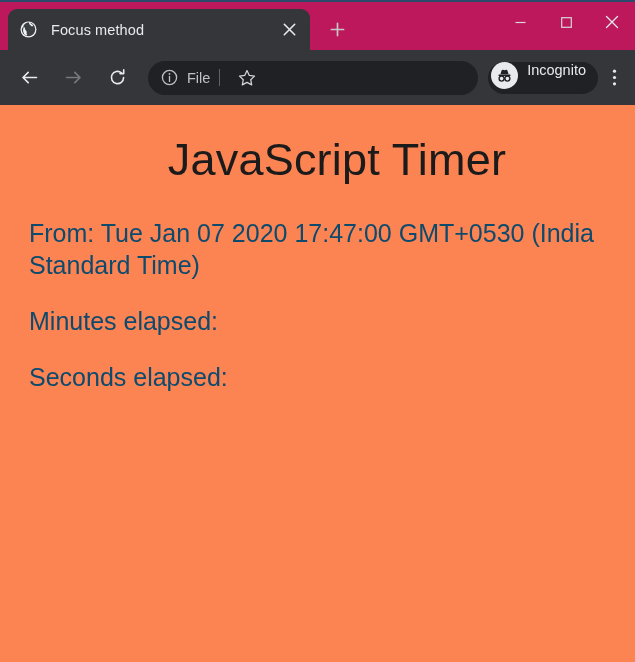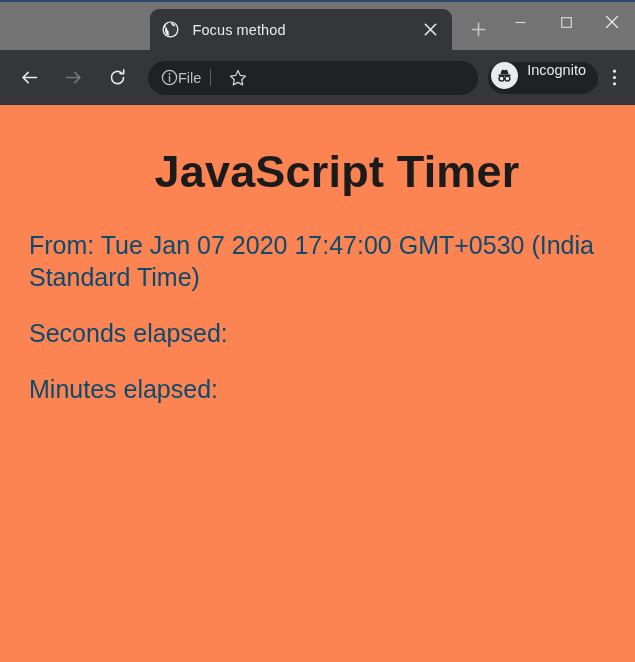--- a/index.html
+++ b/index.html
@@ -27,26 +27,25 @@
   .window-accent-line {
     height: 2px;
     width: 100%;
     background: #2a4a6b;
     flex: none;
   }
 
   
   .tab-strip {
     height: 48px;
-    background: #737373;
+    background: #be185d;
     display: flex;
     align-items: flex-end;
     position: relative;
     flex: none;
-    justify-content: center;
   }
 
   .tab {
     margin-left: 8px;
     width: 302px;
     height: 41px;
     background: #35363a;
     border-radius: 9px 9px 0 0;
     display: flex;
     align-items: center;
@@ -154,20 +153,21 @@
     height: 18px;
     flex: none;
     display: flex;
     align-items: center;
     justify-content: center;
   }
 
   .omnibox-scheme {
     color: #bdc1c6;
     font-size: 14.5px;
+    margin-left: 9px;
     flex: none;
   }
 
   .omnibox-divider {
     width: 1px;
     height: 17px;
     background: #5f6368;
     margin: 0 9px;
     flex: none;
   }
@@ -234,25 +234,25 @@
 
   
   .page-viewport {
     flex: 1;
     background: #fc8352;
     overflow: hidden;
     position: relative;
   }
 
   .page-heading {
-    margin: 12px;
+    margin: 0;
     padding-top: 30px;
     text-align: center;
     font-size: 45px;
-    font-weight: bold;
+    font-weight: normal;
     color: #1b1b1b;
     letter-spacing: 0.2px;
     line-height: 1.1;
     padding-left: 39px;
   }
 
   .page-paragraph {
     margin: 0;
     padding: 0 22px 0 29px;
     color: #0c4a6e;
@@ -370,17 +370,17 @@
         <circle cx="2.5" cy="3.2" r="1.6" fill="#e8eaed"></circle>
         <circle cx="2.5" cy="9.5" r="1.6" fill="#e8eaed"></circle>
         <circle cx="2.5" cy="15.8" r="1.6" fill="#e8eaed"></circle>
       </svg>
     </div>
   </div>
 
   <div class="page-viewport">
     <h1 class="page-heading">JavaScript Timer</h1>
     <p class="page-paragraph p-from">From: Tue Jan 07 2020 17:47:00 GMT+0530 (India Standard Time)</p>
+    <p class="page-paragraph p-minutes">Minutes elapsed:</p>
     <p class="page-paragraph p-seconds">Seconds elapsed:</p>
-    <p class="page-paragraph p-minutes">Minutes elapsed:</p>
   </div>
 
 </div>
 
 </body></html>

